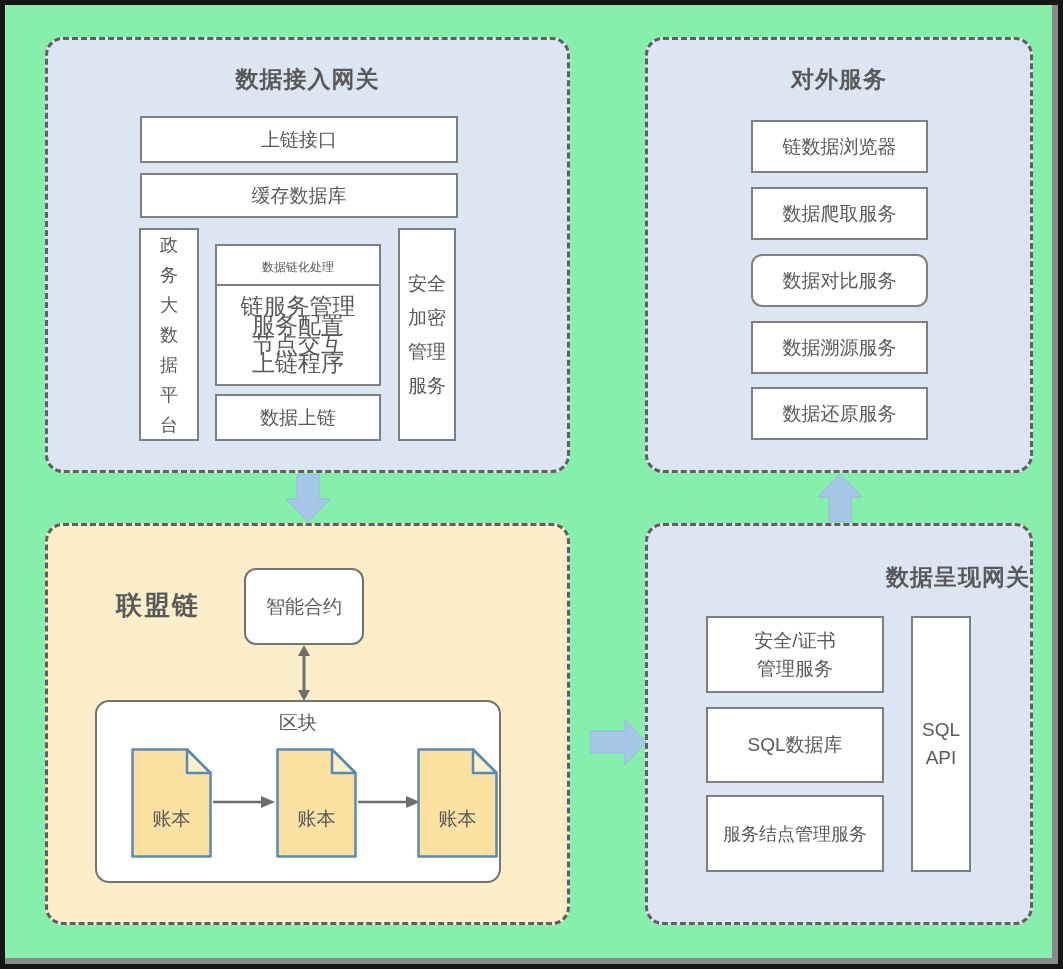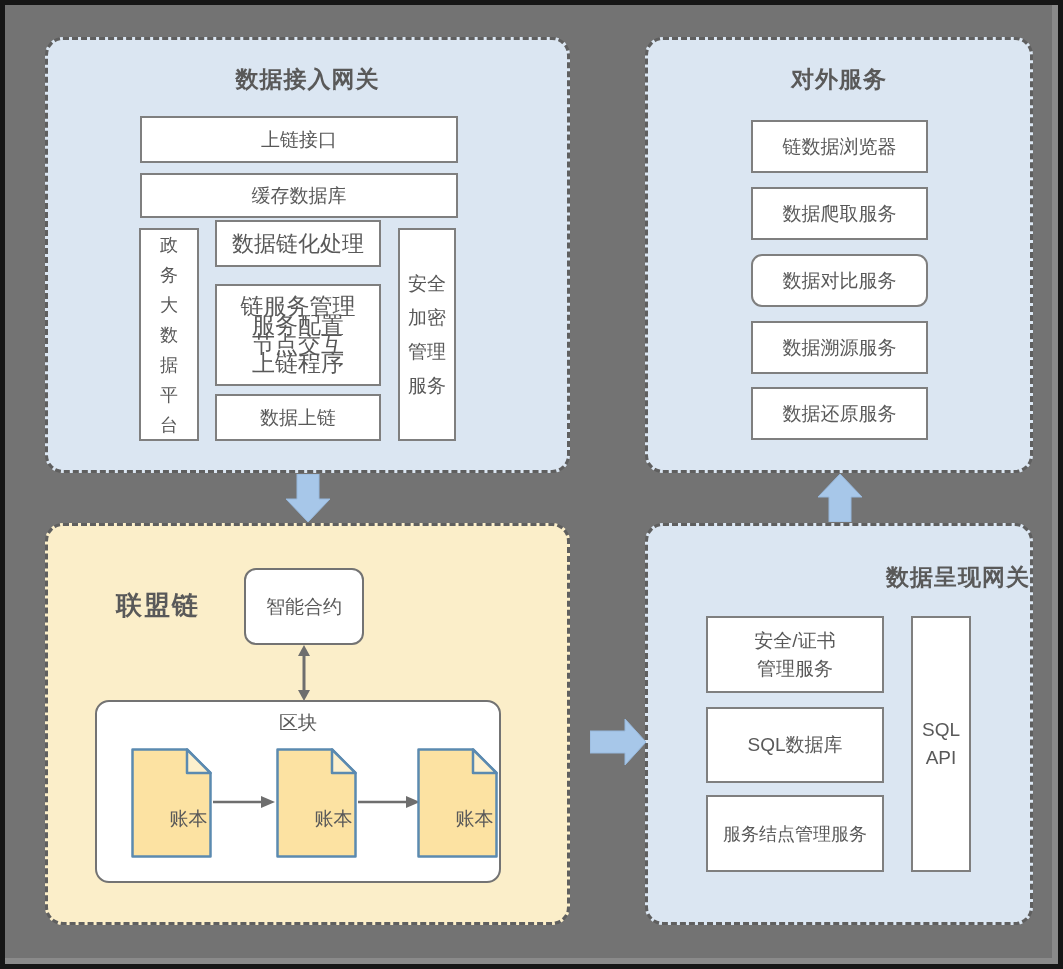--- a/index.html
+++ b/index.html
@@ -1,19 +1,19 @@
 <!DOCTYPE html>
 <html style="--panel-blue: #dbe6f2; --panel-yellow: #fbeec9; --panel-border: #5f5f5f; --box-border: #7f7f7f; --text: #595959; --arrow-blue: #a7c7e9; --arrow-blue-edge: #97b8dc; --arrow-gray: #6e6e6e; --doc-fill: #fce2a2; --doc-fold: #fdf0cd; --doc-border: #5b8ab0;"><head>
 <meta charset="utf-8">
 <style>
   html,body{margin:0;padding:0;background:#fff;}
   body{font-family:"Liberation Sans","DejaVu Sans",sans-serif;}
   .page{
     position:relative;width:1063px;height:969px;box-sizing:border-box;
-    background:#737373;border:5px solid #161616;overflow:hidden;
+    background:#86efac;border:5px solid #161616;overflow:hidden;
     box-shadow:inset -6px -6px 0 #8a8a8a;
   }
   .panel{
     position:absolute;box-sizing:border-box;
     border:3px dashed var(--panel-border,#5f5f5f);
     border-radius:18px;
   }
   .panel.blue{background:var(--panel-blue,#dbe6f2);}
   .panel.yellow{background:var(--panel-yellow,#fbeec9);}
   .panel-title{
@@ -38,21 +38,21 @@
   .blockcontainer{
     position:absolute;box-sizing:border-box;background:#ffffff;
     border:2.5px solid #737373;border-radius:14px;
   }
   .blockcontainer .container-label{
     position:absolute;top:8px;left:0;width:100%;text-align:center;
     font-size:19px;color:var(--text,#595959);
   }
   .doc{position:absolute;width:81px;height:110px;}
   .doc .doc-label{
-    position:absolute;top:58px;left:17px;width:100%;text-align:center;
+    position:absolute;top:58px;left:0;width:100%;text-align:center;
     font-size:19px;color:var(--text,#595959);
   }
   .flow-arrow{position:absolute;}
   svg{display:block;}
 </style>
 </head>
 <body>
 
 <div class="page">
 
@@ -64,21 +64,21 @@
     <div class="wbox" style="left:92px;top:133px;width:318px;height:45px;">缓存数据库</div>
 
     <div class="wbox vtext" style="left:91px;top:188px;width:60px;height:213px;">政
 务
 大
 数
 据
 平
 台</div>
 
-    <div class="wbox" style="left:167px;top:180px;width:166px;height:47px;font-size:22px;">数据链化处理</div>
+    <div class="wbox" style="left:167px;top:204px;width:166px;height:47px;font-size:12px;">数据链化处理</div>
 
     <div class="wbox small-lines" style="left:167px;top:244px;width:166px;height:102px;">链服务管理
 服务配置
 节点交互
 上链程序</div>
 
     <div class="wbox" style="left:167px;top:354px;width:166px;height:47px;">数据上链</div>
 
     <div class="wbox vtext2" style="left:350px;top:188px;width:58px;height:213px;">安全
 加密

